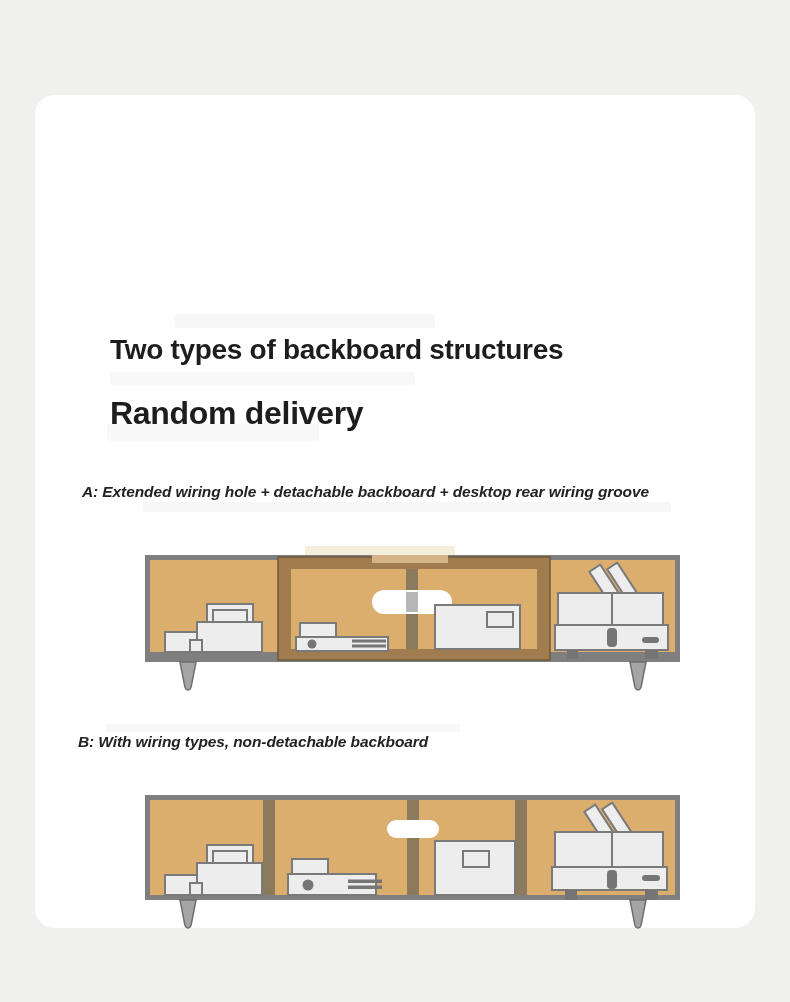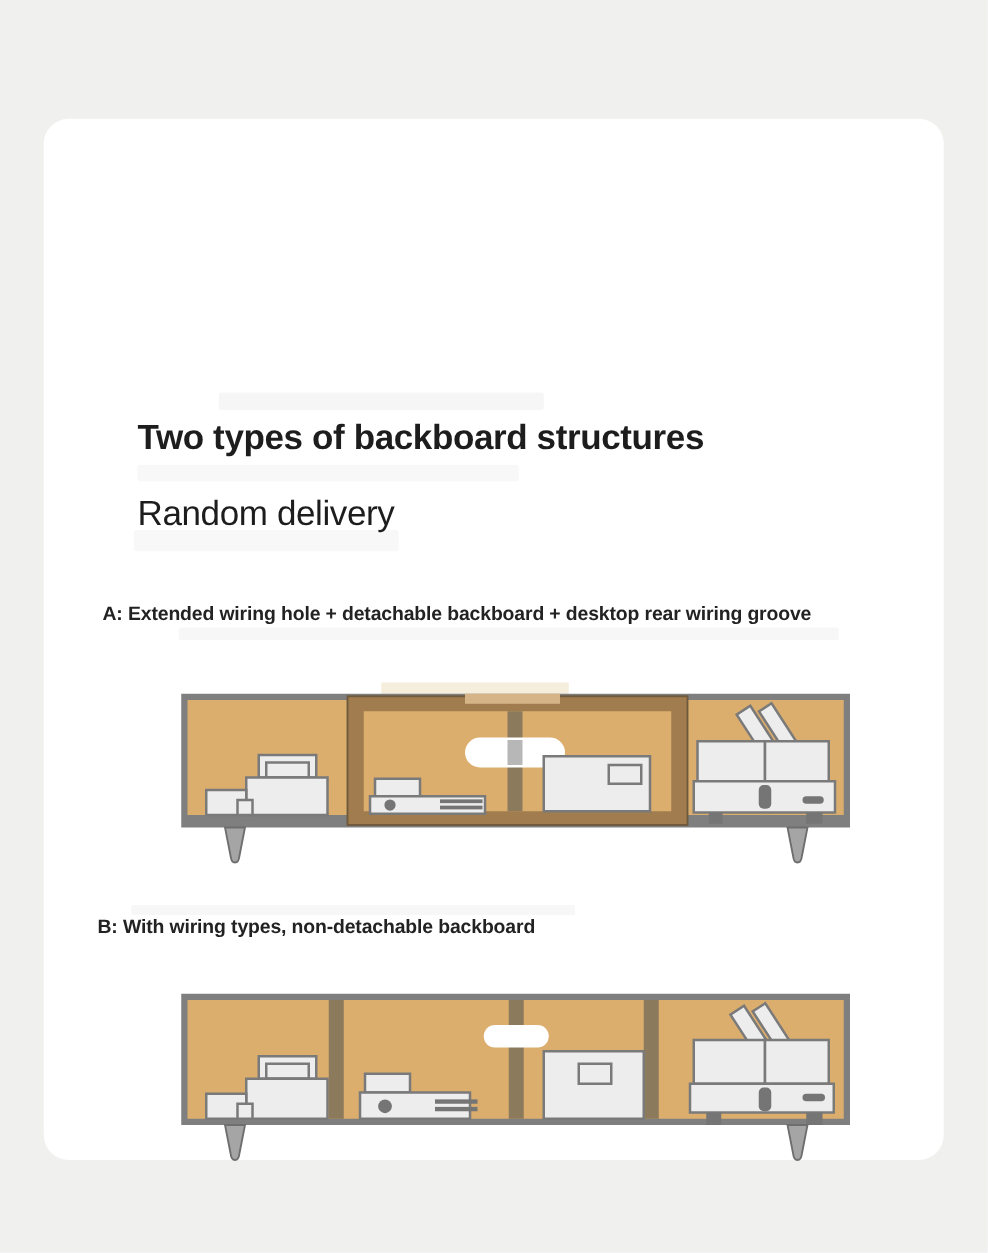--- a/index.html
+++ b/index.html
@@ -9,22 +9,22 @@
     --item-fill:#ededed; --item-border:#7a7a7a; --detail:#757575;
     --leg-fill:#a5a5a5; --leg-edge:#6e6e6e;
     --groove:#d5b588; --groove-halo:#f6eedd; --hole:#ffffff;
   }
   *{margin:0;padding:0;box-sizing:border-box;}
   html,body{width:790px;height:1002px;}
   body{font-family:"Liberation Sans","DejaVu Sans",sans-serif;background:var(--bg);}
   .page{position:relative;width:790px;height:1002px;background:var(--bg);overflow:hidden;}
   .card{position:absolute;left:35px;top:95px;width:720px;height:833px;background:var(--card);border-radius:20px;padding-left:20px;}
   .title{position:absolute;left:75px;top:240px;font-size:28px;line-height:1.1;font-weight:700;color:var(--text);letter-spacing:-0.3px;}
-  .subtitle{position:absolute;left:75px;top:301px;font-size:28px;line-height:1.1;font-weight:400;color:var(--text);letter-spacing:-0.3px;}
-  .opt-label{position:absolute;font-size:15.5px;font-weight:700;color:#222;letter-spacing:-0.1px;white-space:nowrap;}
+  .subtitle{position:absolute;left:75px;top:301px;font-size:32px;line-height:1.1;font-weight:700;color:var(--text);letter-spacing:-0.3px;}
+  .opt-label{position:absolute;font-size:15.5px;font-weight:700;color:#222;letter-spacing:-0.1px;white-space:nowrap;font-style:italic;}
   .opt-label.a{left:47px;top:388px;}
   .opt-label.b{left:43px;top:638px;}
   .illus{position:absolute;width:545px;height:150px;}
   .illus.a{left:105px;top:448px;}
   .illus.b{left:105px;top:690px;}
   .ghost{position:absolute;border-radius:2px;pointer-events:none;}
   .g1{left:140px;top:219px;width:260px;height:14px;background:rgba(186,183,190,0.12);}
   .g2{left:75px;top:277px;width:305px;height:13px;background:rgba(186,183,190,0.10);}
   .g3{left:72px;top:329px;width:212px;height:17px;background:rgba(186,183,190,0.10);}
   .g4{left:108px;top:407px;width:528px;height:10px;background:rgba(150,150,155,0.08);}

